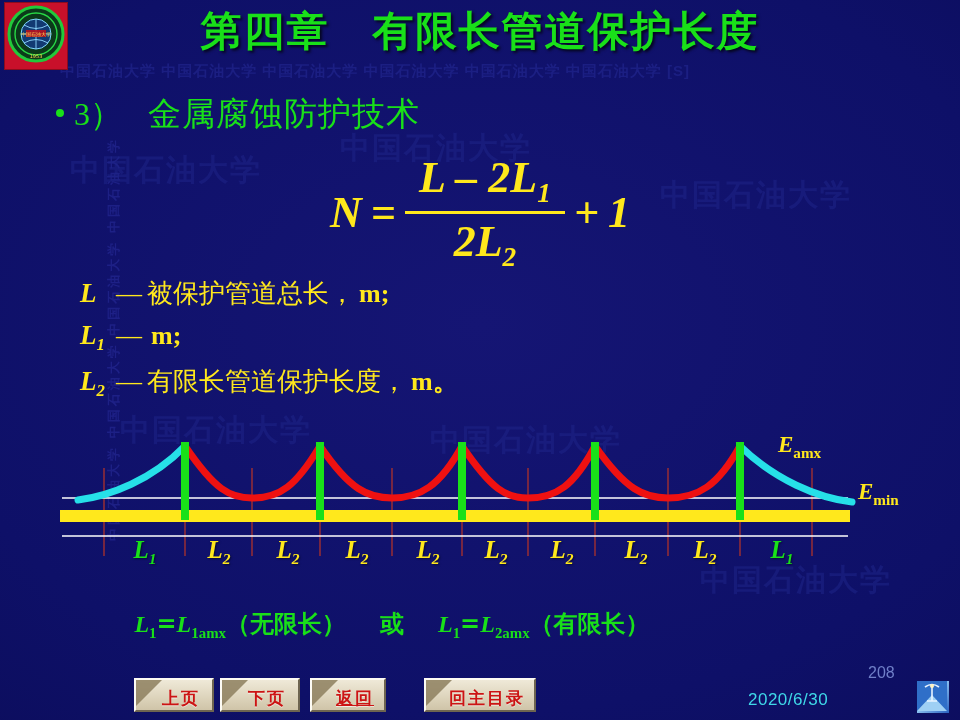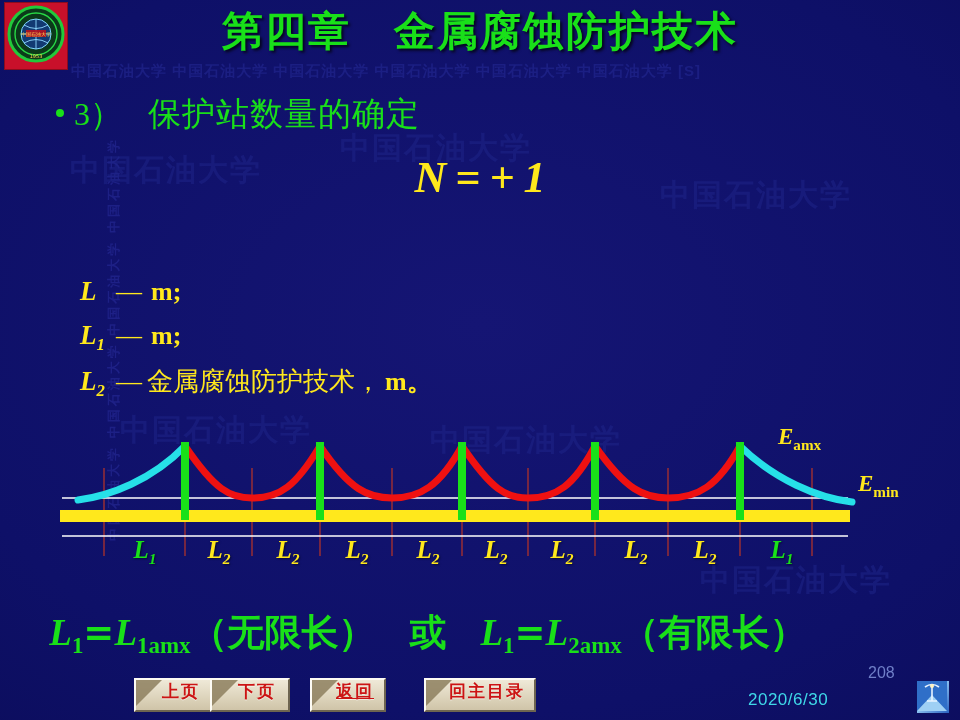--- a/index.html
+++ b/index.html
@@ -25,21 +25,21 @@
     position: absolute;
     color: #2b2fa0;
     opacity: 0.42;
     font-family: "Liberation Sans", sans-serif;
     font-weight: bold;
     white-space: nowrap;
     pointer-events: none;
     user-select: none;
   }
   .wm-top {
-    left: 71px; top: 62px;
+    left: 60px; top: 62px;
     font-size: 15px;
     letter-spacing: 1px;
     color: #252a96;
     opacity: 0.55;
   }
   .wm-left {
     left: -88px; top: 330px;
     font-size: 13px;
     transform: rotate(-90deg);
     letter-spacing: 3px;
@@ -200,40 +200,40 @@
   .seg-lab.L1 { color: #19e019; }
   .seg-lab.L2 { color: #ffe81c; }
   .e-lab {
     position: absolute;
     color: #ffe81c;
     font-family: "Liberation Serif", serif;
     font-style: italic;
     font-weight: bold;
     font-size: 23px;
     white-space: nowrap;
+    margin-top: 8px;
   }
   .e-lab .sb {
     font-size: 0.66em;
     font-style: normal;
     vertical-align: sub;
     font-weight: bold;
   }
 
   
   #bottom-formula {
     position: absolute;
     left: 0; top: 608px;
     width: 784px;
     text-align: center;
     color: #19e019;
-    font-size: 37px;
+    font-size: 24px;
     font-weight: bold;
     font-family: "DejaVu Sans", "Liberation Sans", sans-serif;
     white-space: nowrap;
-    padding-left: 36px;
   }
   #bottom-formula .it {
     font-family: "Liberation Serif", serif;
     font-style: italic;
   }
   #bottom-formula .sb {
     font-size: 0.62em;
     vertical-align: sub;
     font-style: normal;
     font-family: "Liberation Serif", serif;
@@ -253,21 +253,21 @@
     background: linear-gradient(180deg, #efe9d8 0%, #ded5bd 55%, #cfc4a8 100%);
     border-top: 2px solid #fdfbf4;
     border-left: 2px solid #fdfbf4;
     border-right: 2px solid #6e6550;
     border-bottom: 2px solid #6e6550;
     color: #cc1414;
     font-family: "DejaVu Sans", "Liberation Sans", sans-serif;
     font-weight: bold;
     font-size: 17px;
     display: flex;
-    align-items: flex-start;
+    align-items: flex-end;
     justify-content: center;
     letter-spacing: 2px;
     overflow: hidden;
     cursor: pointer;
     text-shadow: 0 1px 0 rgba(255,255,255,.5);
   }
   .navbtn::before {
     content: "";
     position: absolute;
     left: 0; top: 0;
@@ -323,53 +323,59 @@
         <circle cx="31" cy="31" r="27" fill="#0b3a1a" stroke="#22c93a" stroke-width="3"></circle>
         <circle cx="31" cy="31" r="21" fill="none" stroke="#28d845" stroke-width="1.4"></circle>
         <ellipse cx="31" cy="31" rx="15" ry="15" fill="#123a72" stroke="#7fd8ff" stroke-width="1"></ellipse>
         <path d="M16 31 h30 M31 16 v30 M19 22 q12 7 24 0 M19 40 q12 -7 24 0" fill="none" stroke="#8fd9ff" stroke-width="0.9"></path>
         <rect x="21" y="27" width="20" height="7" fill="#b8121f" opacity="0.9"></rect>
         <text x="31" y="33" font-size="5" fill="#ffd24a" text-anchor="middle" font-family="DejaVu Sans, sans-serif">中国石油大学</text>
         <text x="31" y="55" font-size="5" fill="#ffd24a" text-anchor="middle" font-family="DejaVu Sans, sans-serif">1953</text>
         <path id="arcp" d="M31 8 a23 23 0 0 1 0 46" fill="none"></path>
       </svg>
     </div>
-    <div id="header-title">第四章　金属腐蚀防护技术</div>
+    <div id="header-title">第四章　有限长管道保护长度</div>
   </div>
 
   <div id="bullet-row">
     <div id="bullet-dot"></div>
     <div id="bullet-num">3）</div>
-    <div id="bullet-text">保护站数量的确定</div>
+    <div id="bullet-text">金属腐蚀防护技术</div>
   </div>
 
   <div id="formula">
     <span class="f-inline">
       <span>N</span>
       <span>=</span>
+      <span class="frac">
+        <span class="num"><span>L</span> <span>–</span> <span>2</span><span>L</span><span class="sub">1</span></span>
+        <span class="bar"></span>
+        <span class="den"><span>2</span><span>L</span><span class="sub">2</span></span>
+      </span>
       <span>+</span>
       <span>1</span>
     </span>
   </div>
 
   <div id="defs">
     <div class="def-line">
       <span class="def-sym"><span>L</span><span class="sub"></span></span>
       <span class="def-dash">—</span>
+      <span>被保护管道总长，</span>
       <span class="def-unit">m;</span>
     </div>
     <div class="def-line">
       <span class="def-sym"><span>L</span><span class="sub">1</span></span>
       <span class="def-dash">—</span>
       <span class="def-unit">m;</span>
     </div>
     <div class="def-line">
       <span class="def-sym"><span>L</span><span class="sub">2</span></span>
       <span class="def-dash">—</span>
-      <span>金属腐蚀防护技术，</span>
+      <span>有限长管道保护长度，</span>
       <span class="def-unit">m。</span>
     </div>
   </div>
 
   <div id="diagram">
     <svg width="960" height="170" viewBox="0 0 960 170">
 
       <g stroke="#a33030" stroke-width="1.4">
         <line x1="104" y1="50" x2="104" y2="138"></line>
         <line x1="252" y1="50" x2="252" y2="138"></line>
@@ -429,21 +435,21 @@
   </div>
 
   <div id="bottom-formula">
     <span class="it">L</span><span class="sb">1</span><span>=</span><span class="it">L</span><span class="sb">1amx</span><span>（无限长）</span><span class="gap"></span><span>或</span><span class="gap"></span><span class="it">L</span><span class="sb">1</span><span>=</span><span class="it">L</span><span class="sb">2amx</span><span>（有限长）</span>
   </div>
 
   <div id="footer">
     <div class="navbtn" style="left:134px; width:76px;">
         <span>上页</span>
       </div>
-    <div class="navbtn" style="left:210px; width:76px;">
+    <div class="navbtn" style="left:220px; width:76px;">
         <span>下页</span>
       </div>
     <div class="navbtn" style="left:310px; width:72px;text-decoration:underline;">
         <span>返回</span>
       </div>
     <div class="navbtn" style="left:424px; width:108px;">
         <span>回主目录</span>
       </div>
   </div>
   <div id="footer-date">2020/6/30</div>

